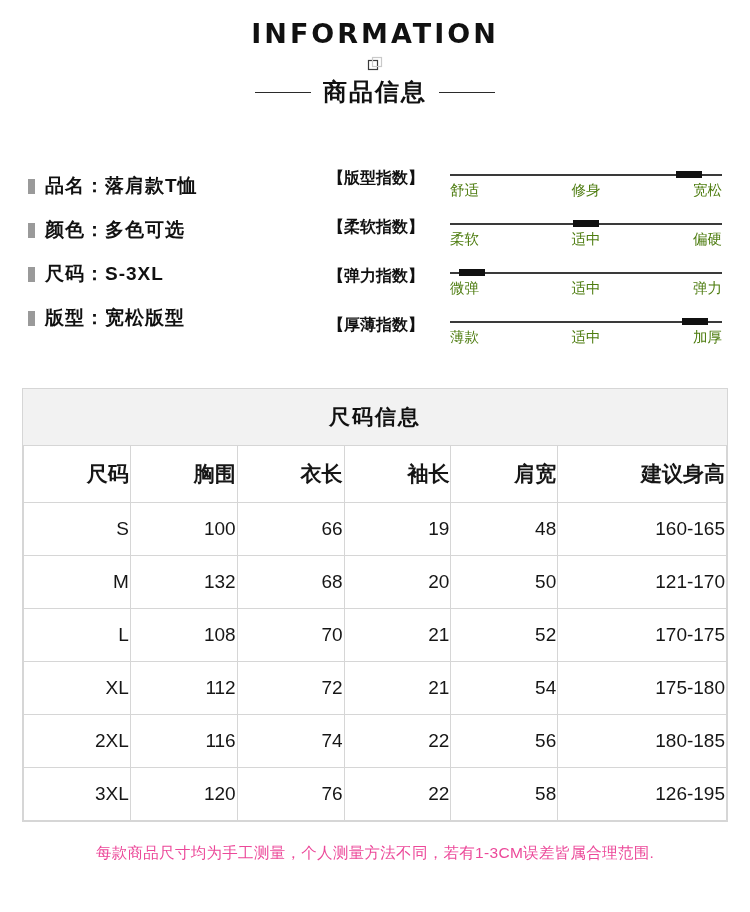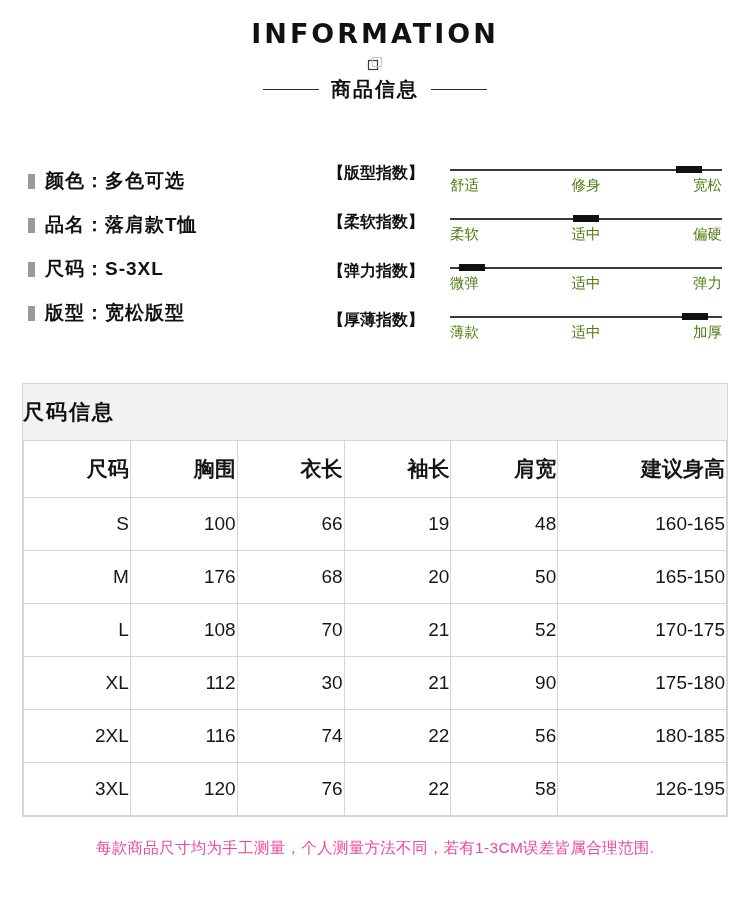--- a/index.html
+++ b/index.html
@@ -46,21 +46,21 @@
     align-items: center;
     justify-content: center;
     gap: 12px;
   }
   .rule {
     height: 1px;
     background: #2b2b2b;
     width: 56px;
   }
   .header-cn {
-    font-size: 20px;
+    font-size: 24px;
     font-weight: bold;
     letter-spacing: 2px;
     color: #111111;
   }
 
   
   .info-wrap {
     position: relative;
     margin-top: 52px;
     padding: 0 28px;
@@ -138,21 +138,21 @@
     color: #4d7c0f;
   }
 
   
   .table-wrap {
     margin: 30px 22px 0 22px;
     border: 1px solid #d6d6d6;
   }
   .table-title {
     background: #f2f2f2;
-    text-align: left;
+    text-align: center;
     font-size: 21px;
     font-weight: bold;
     letter-spacing: 2px;
     padding: 14px 0 14px 0;
     color: #111111;
   }
   table.size {
     width: 100%;
     border-collapse: collapse;
     table-layout: fixed;
@@ -203,25 +203,25 @@
       <div class="header-cn">商品信息</div>
       <div class="rule"></div>
     </div>
   </div>
 
   <div class="info-wrap">
 
     <div class="info-left">
       <div class="info-row">
         <div class="bullet"></div>
-        <div class="info-text">颜色：多色可选</div>
+        <div class="info-text">品名：落肩款T恤</div>
       </div>
       <div class="info-row">
         <div class="bullet"></div>
-        <div class="info-text">品名：落肩款T恤</div>
+        <div class="info-text">颜色：多色可选</div>
       </div>
       <div class="info-row">
         <div class="bullet"></div>
         <div class="info-text">尺码：S-3XL</div>
       </div>
       <div class="info-row">
         <div class="bullet"></div>
         <div class="info-text">版型：宽松版型</div>
       </div>
     </div>
@@ -312,40 +312,40 @@
         <tr>
           <td>S</td>
           <td>100</td>
           <td>66</td>
           <td>19</td>
           <td>48</td>
           <td>160-165</td>
         </tr>
         <tr>
           <td>M</td>
-          <td>176</td>
+          <td>132</td>
           <td>68</td>
           <td>20</td>
           <td>50</td>
-          <td>165-150</td>
+          <td>121-170</td>
         </tr>
         <tr>
           <td>L</td>
           <td>108</td>
           <td>70</td>
           <td>21</td>
           <td>52</td>
           <td>170-175</td>
         </tr>
         <tr>
           <td>XL</td>
           <td>112</td>
-          <td>30</td>
+          <td>72</td>
           <td>21</td>
-          <td>90</td>
+          <td>54</td>
           <td>175-180</td>
         </tr>
         <tr>
           <td>2XL</td>
           <td>116</td>
           <td>74</td>
           <td>22</td>
           <td>56</td>
           <td>180-185</td>
         </tr>

